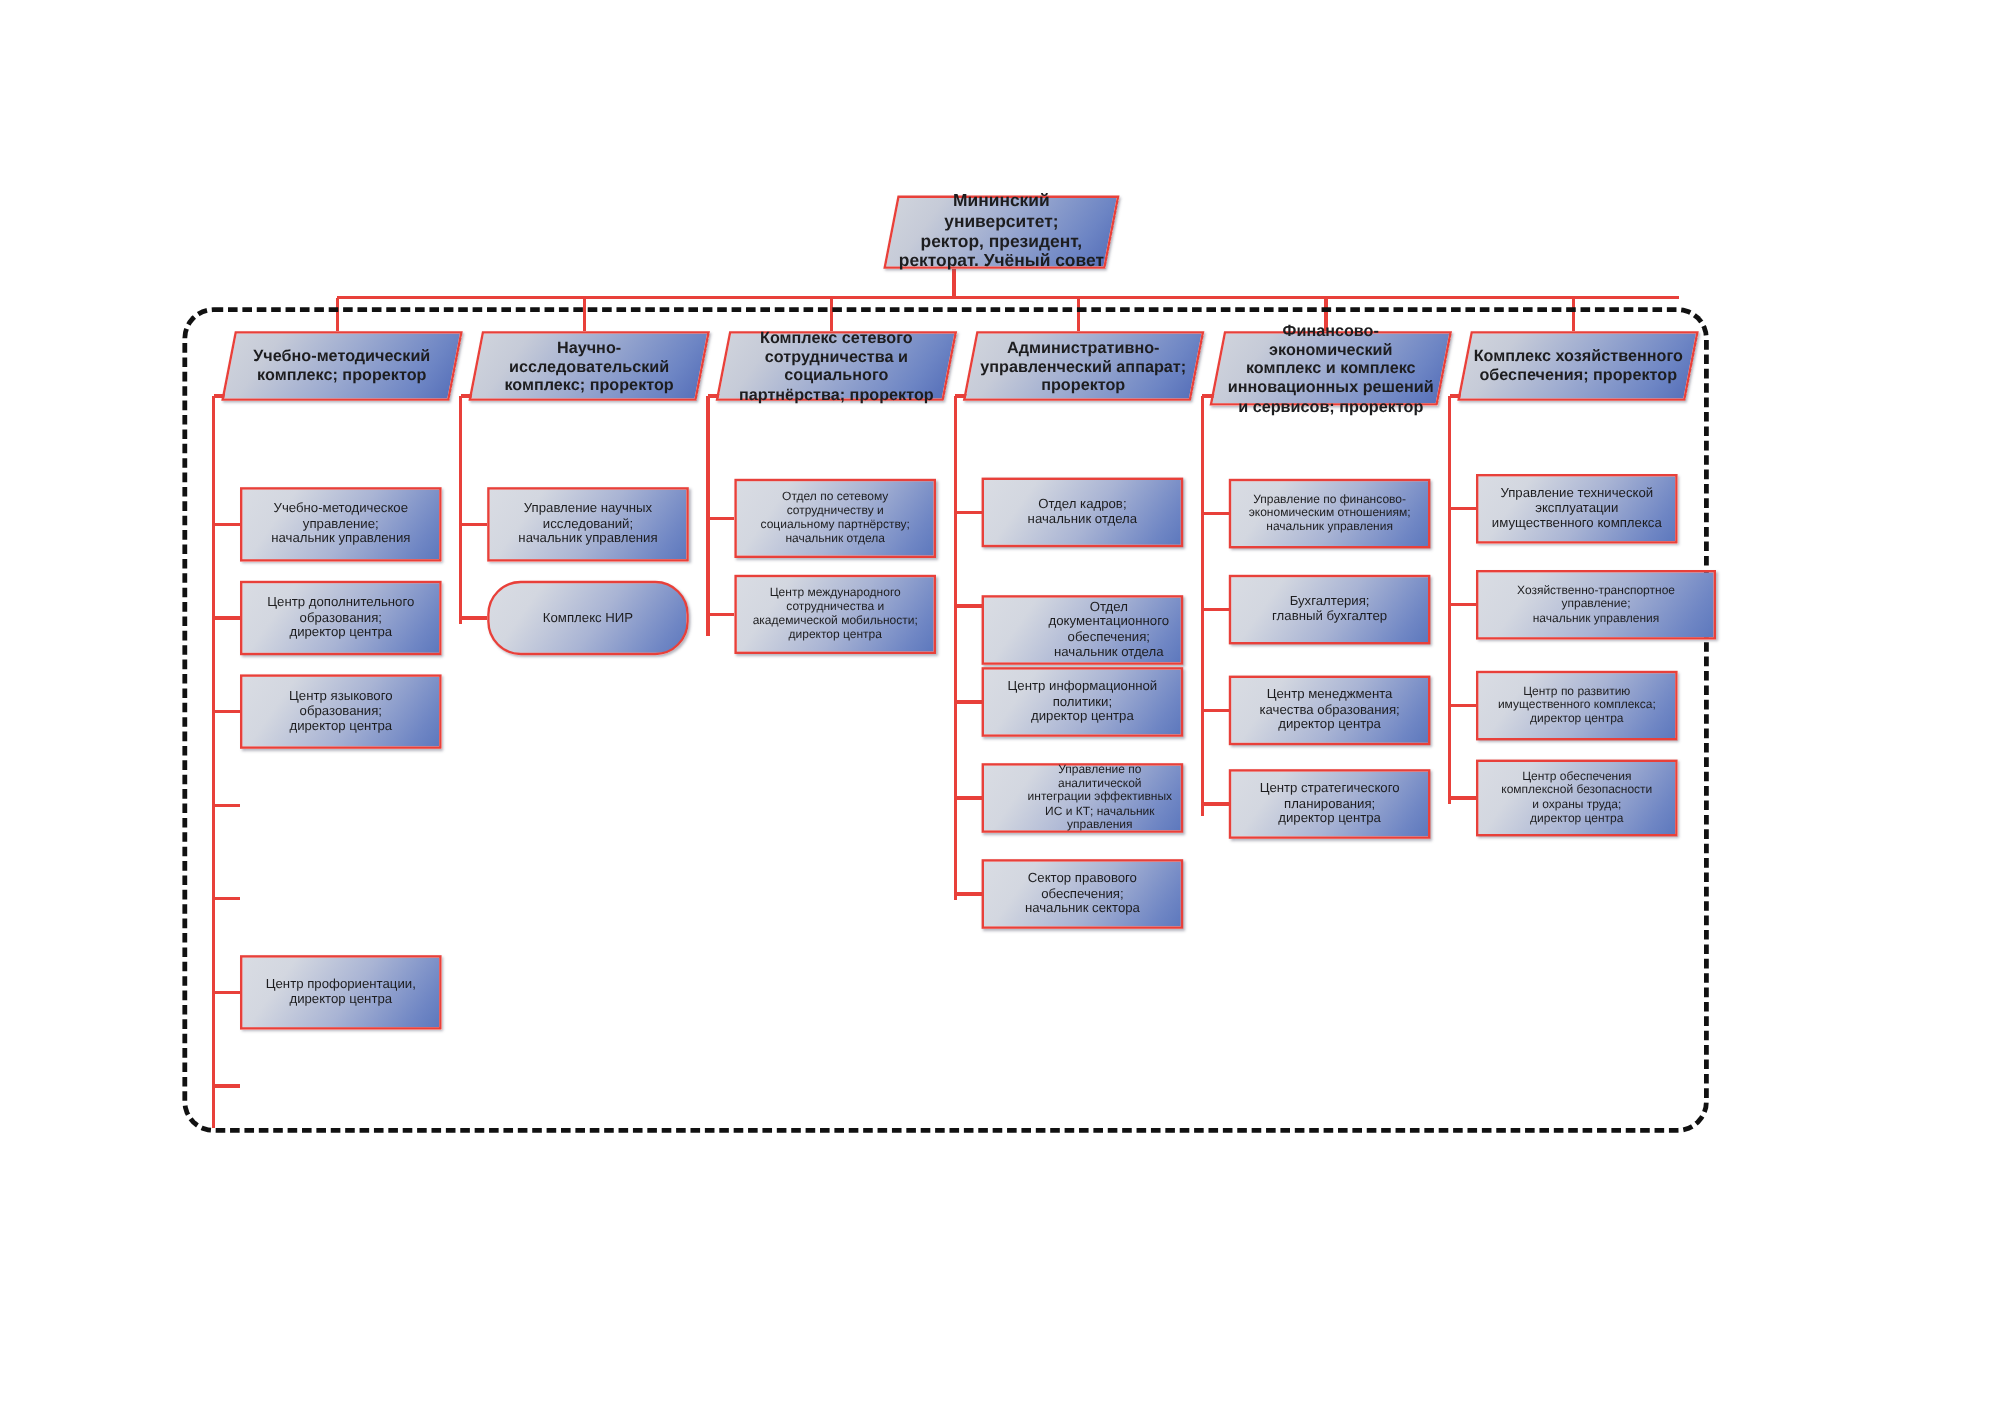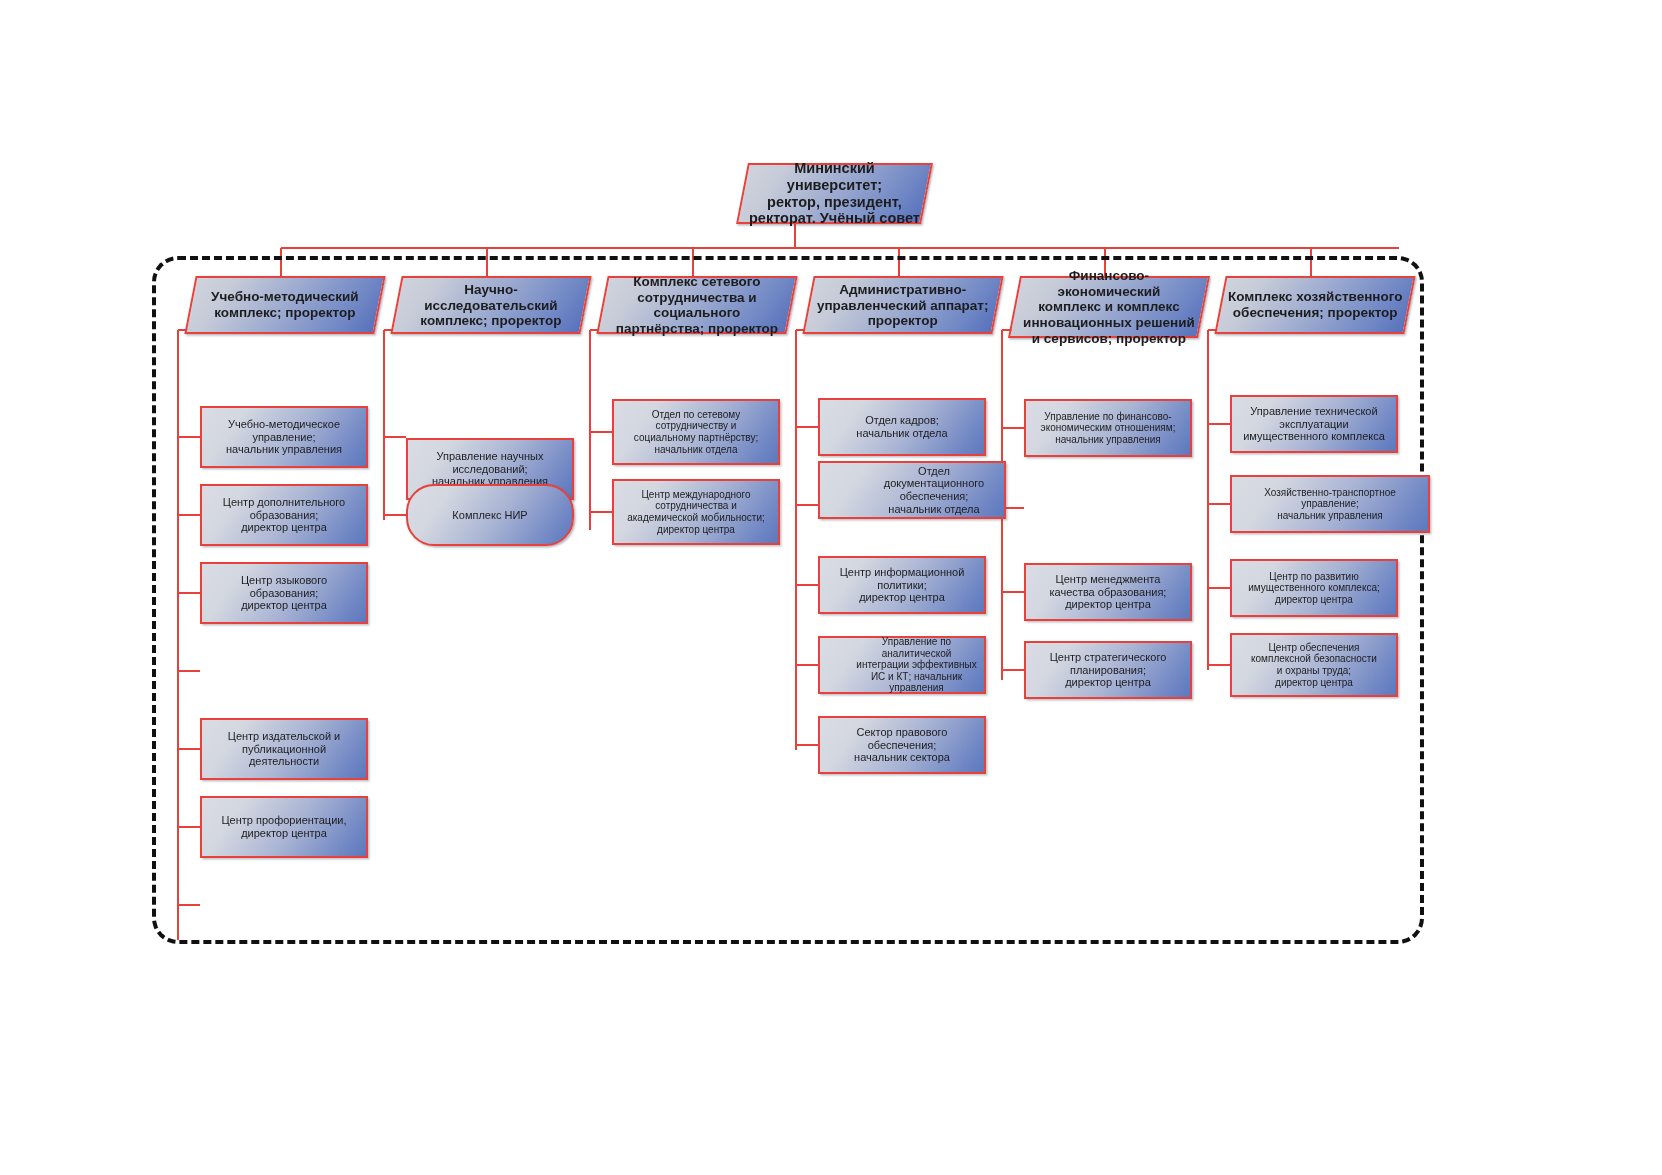--- a/index.html
+++ b/index.html
@@ -168,36 +168,31 @@
   <div class="node leaf" style="left:200px; top:484px; width:168px; height:62px;">
     <span class="label">Центр дополнительного
 образования;
 директор центра</span>
   </div>
   <div class="node leaf" style="left:200px; top:562px; width:168px; height:62px;">
     <span class="label">Центр языкового
 образования;
 директор центра</span>
   </div>
-  <div class="node leaf" style="left:200px; top:718px; width:168px; height:62px;">
-    <span class="label">Центр издательской и
-публикационной
-деятельности</span>
-  </div>
   <div class="node leaf" style="left:200px; top:796px; width:168px; height:62px;">
     <span class="label">Центр профориентации,
 директор центра</span>
   </div>
 
   <div class="node skew lvl2" style="left:396px; top:276px; width:190px; height:58px;">
     <span class="label">Научно-исследовательский
 комплекс; проректор</span>
   </div>
 
-  <div class="node leaf" style="left:406px; top:406px; width:168px; height:62px;margin-top:32px;">
+  <div class="node leaf" style="left:406px; top:406px; width:168px; height:62px;">
     <span class="label">Управление научных
 исследований;
 начальник управления</span>
   </div>
   <div class="node leaf" style="left:406px; top:484px; width:168px; height:62px;border-radius:28px;">
     <span class="label">Комплекс НИР</span>
   </div>
 
   <div class="node skew lvl2" style="left:602px; top:276px; width:190px; height:58px;">
     <span class="label">Комплекс сетевого
@@ -221,21 +216,21 @@
   <div class="node skew lvl2" style="left:808px; top:276px; width:190px; height:58px;">
     <span class="label">Административно-
 управленческий аппарат;
 проректор</span>
   </div>
 
   <div class="node leaf" style="left:818px; top:398px; width:168px; height:58px;">
     <span class="label">Отдел кадров;
 начальник отдела</span>
   </div>
-  <div class="node leaf" style="left:818px; top:461px; width:188px; height:58px;padding-left:44px;">
+  <div class="node leaf" style="left:818px; top:496px; width:168px; height:58px;padding-left:44px;">
     <span class="label">Отдел документационного
 обеспечения;
 начальник отдела</span>
   </div>
   <div class="node leaf" style="left:818px; top:556px; width:168px; height:58px;">
     <span class="label">Центр информационной
 политики;
 директор центра</span>
   </div>
   <div class="node leaf small" style="left:818px; top:636px; width:168px; height:58px;padding-left:29px;">
@@ -254,20 +249,24 @@
 комплекс и комплекс
 инновационных решений
 и сервисов; проректор</span>
   </div>
 
   <div class="node leaf small" style="left:1024px; top:399px; width:168px; height:58px;">
     <span class="label">Управление по финансово-
 экономическим отношениям;
 начальник управления</span>
   </div>
+  <div class="node leaf" style="left:1024px; top:479px; width:168px; height:58px;">
+    <span class="label">Бухгалтерия;
+главный бухгалтер</span>
+  </div>
   <div class="node leaf" style="left:1024px; top:563px; width:168px; height:58px;">
     <span class="label">Центр менеджмента
 качества образования;
 директор центра</span>
   </div>
   <div class="node leaf" style="left:1024px; top:641px; width:168px; height:58px;">
     <span class="label">Центр стратегического
 планирования;
 директор центра</span>
   </div>

